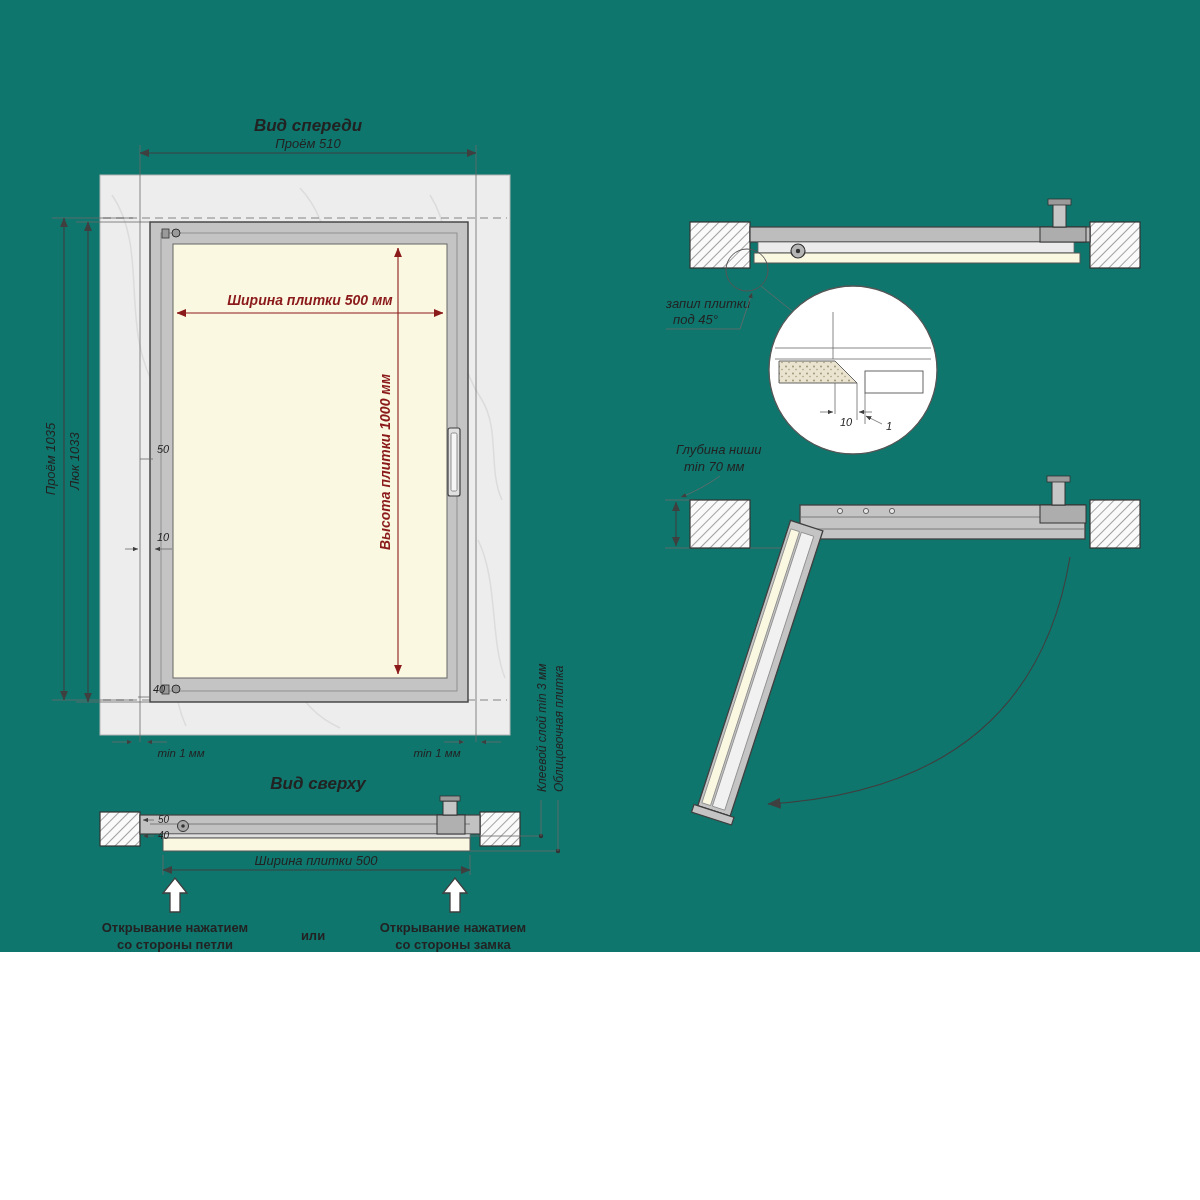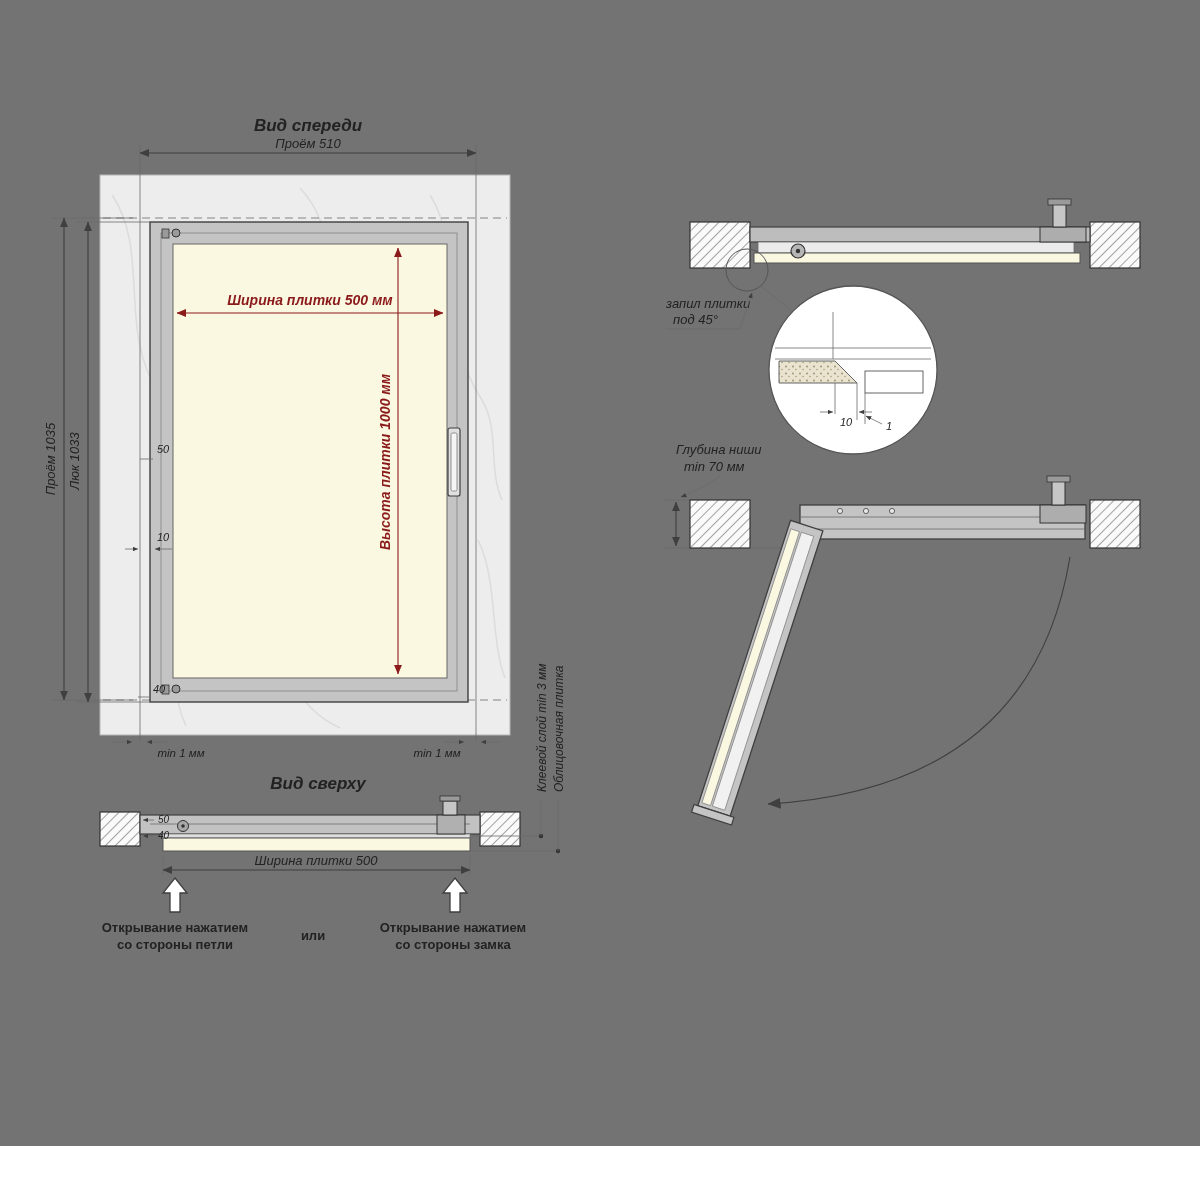--- a/index.html
+++ b/index.html
@@ -1,16 +1,16 @@
 <!DOCTYPE html>
 <html><head>
 <meta charset="utf-8">
 <style>
   html,body{margin:0;padding:0;background:#ffffff;}
-  .page{width:1200px;height:1146px;position:relative;background:#737373;overflow:hidden;}
+  .page{width:1200px;height:952px;position:relative;background:#0f766e;overflow:hidden;}
   text{font-family:"Liberation Sans",sans-serif;fill:#222;}
   .t-title{font-size:17px;font-weight:bold;font-style:italic;}
   .t-dim{font-size:13px;font-style:italic;}
   .t-dim-sm{font-size:11px;font-style:italic;}
   .t-dim-xs{font-size:10px;font-style:italic;}
   .t-min{font-size:11.5px;font-style:italic;}
   .t-red{font-size:14px;font-weight:bold;font-style:italic;fill:#8b1a1a;}
   .t-vert{font-size:12px;font-style:italic;}
   .t-label-b{font-size:13px;font-weight:bold;}
   .ln{stroke:#3f3f3f;stroke-width:1.1;fill:none;}

